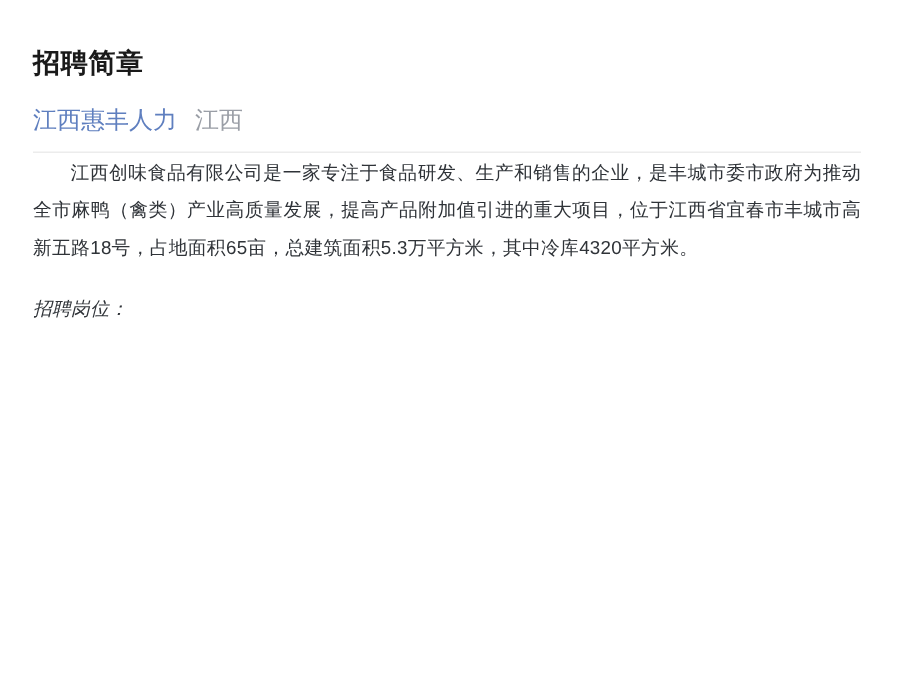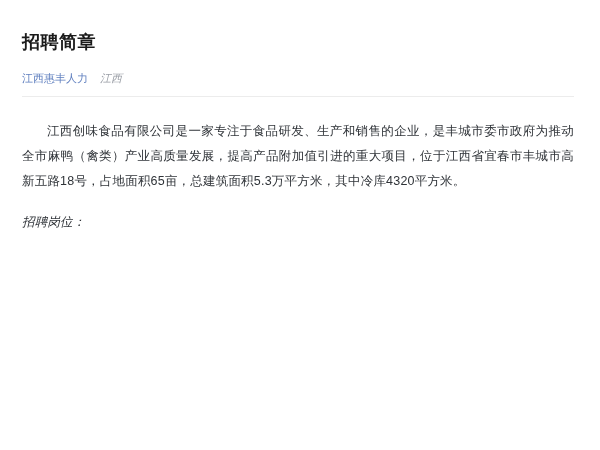--- a/index.html
+++ b/index.html
@@ -26,43 +26,42 @@
     font-weight: bold;
     color: #1a1a1a;
     letter-spacing: 0.5px;
     margin: 6px 0 0 0;
     line-height: 1.4;
   }
   .meta-row {
     display: flex;
     align-items: center;
     margin-top: 18px;
-    font-size: 11px;
+    font-size: 16px;
     color: #8a8f99;
     line-height: 1;
   }
   .meta-source {
     color: #5f7fbf;
     margin-right: 12px;
   }
   .meta-date {
     color: #9a9ea6;
     margin-right: 12px;
   }
   .meta-region {
     color: #9a9ea6;
-    font-style: italic;
   }
   .divider {
     margin-top: 12px;
     border-top: 1px solid #ececec;
     width: 100%;
   }
   .body-text {
-    margin-top: 22px;
+    margin-top: 1px;
   }
   .para {
     font-size: 12.5px;
     color: #2f3338;
     line-height: 2.0;
     margin: 0 0 10px 0;
     text-align: justify;
     letter-spacing: 0.2px;
   }
   .para.indent {

